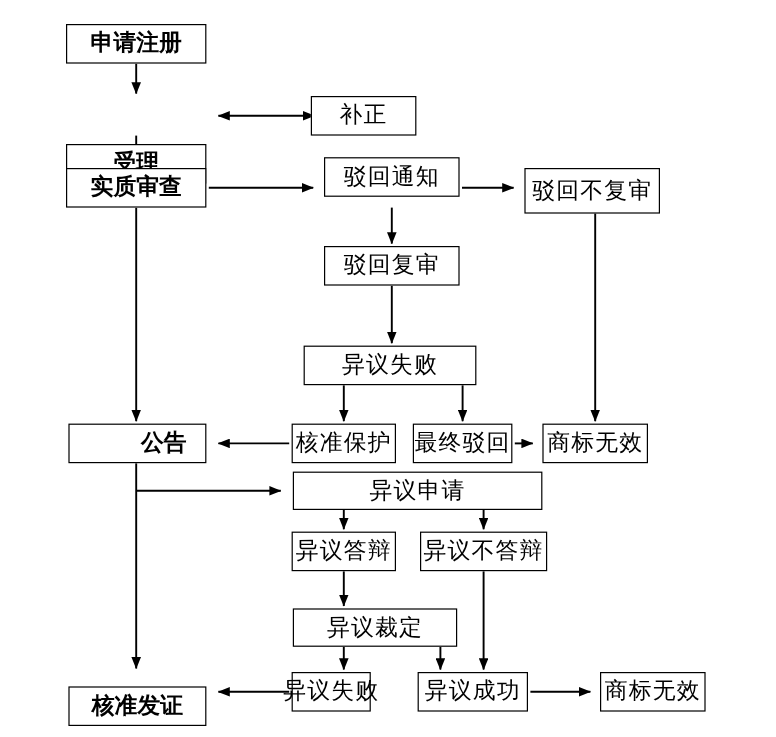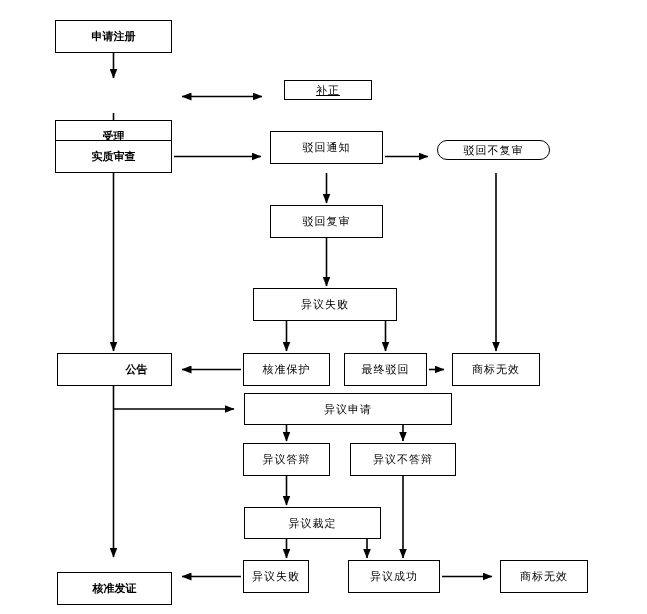--- a/index.html
+++ b/index.html
@@ -29,21 +29,21 @@
   .node {
     position: absolute;
     box-sizing: border-box;
     border: 1px solid #000000;
     background: #ffffff;
     display: flex;
     align-items: center;
     justify-content: center;
     text-align: center;
     color: #000000;
-    font-size: 11px;
+    font-size: 19px;
     line-height: 1;
     letter-spacing: 1px;
     font-family: "DejaVu Serif", "Liberation Serif", serif;
     white-space: nowrap;
   }
   .node.bold {
     font-weight: bold;
     letter-spacing: 0px;
   }
   .node-label {
@@ -115,30 +115,30 @@
     </g>
   </svg>
 
   <div id="nodes-layer">
       <div class="node bold" style="left: 55px; top: 20px; width: 117px; height: 33px;">
         <span class="node-label">申请注册</span>
       </div>
       <div class="node bold" style="left: 55px; top: 80px; width: 117px; height: 33px; margin-top: 40px;">
         <span class="node-label">受理</span>
       </div>
-      <div class="node" style="left: 284px; top: 80px; width: 88px; height: 20px; text-decoration: underline;">
+      <div class="node" style="left: 259px; top: 80px; width: 88px; height: 33px;">
         <span class="node-label">补正</span>
       </div>
       <div class="node bold" style="left: 55px; top: 140px; width: 117px; height: 33px;">
         <span class="node-label">实质审查</span>
       </div>
       <div class="node" style="left: 270px; top: 131px; width: 113px; height: 33px;">
         <span class="node-label">驳回通知</span>
       </div>
-      <div class="node" style="left: 437px; top: 140px; width: 113px; height: 20px; border-radius: 11px;">
+      <div class="node" style="left: 437px; top: 140px; width: 113px; height: 38px;">
         <span class="node-label">驳回不复审</span>
       </div>
       <div class="node" style="left: 270px; top: 205px; width: 113px; height: 33px;">
         <span class="node-label">驳回复审</span>
       </div>
       <div class="node" style="left: 253px; top: 288px; width: 144px; height: 33px;">
         <span class="node-label">异议失败</span>
       </div>
       <div class="node bold" style="left: 57px; top: 353px; width: 115px; height: 33px; padding-left: 44px;">
         <span class="node-label">公告</span>

